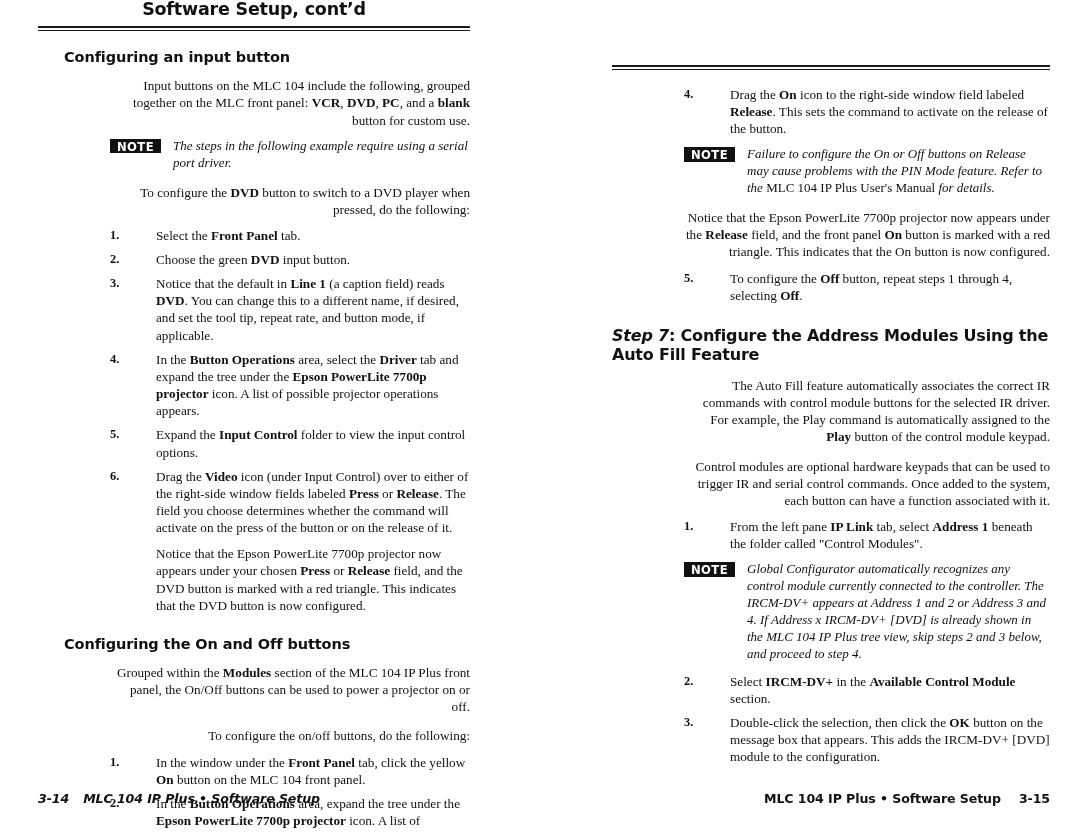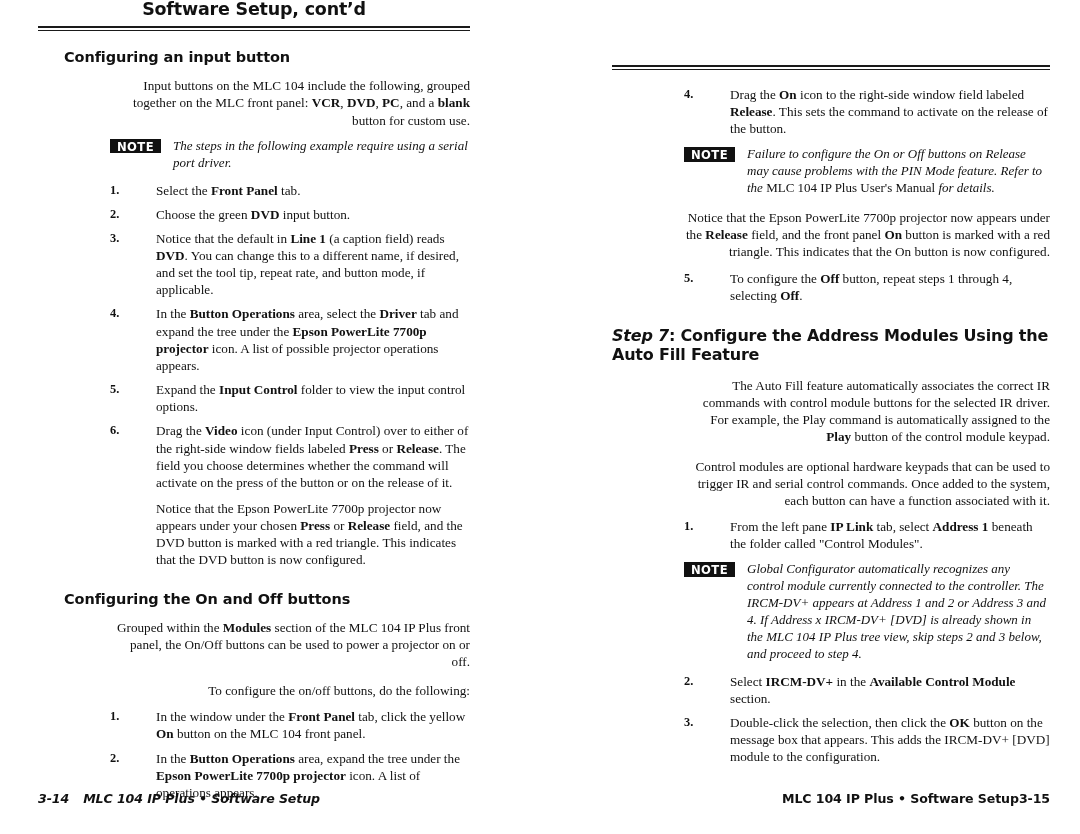--- a/index.html
+++ b/index.html
@@ -147,41 +147,42 @@
     font-weight: bold;
     font-size: 12.6px;
     letter-spacing: -0.1px;
     color: #111;
     white-space: nowrap;
   }
   .footer-left  { left: 38px; font-style: italic;  }
   .footer-right { right: 30px; }
   .footer .folio { display: inline-block; }
   .footer-left  .folio { margin-right: 14px; }
-  .footer-right .folio { }
+  .footer-right .folio { margin-left: 18px; }
 </style>
 </head>
 <body>
 
 <div class="spread">
 
   <div class="page page-left">
 
     <div class="running-head">Software Setup, cont’d</div>
     <div class="rule"></div>
 
     <h2 class="section-head">Configuring an input button</h2>
 
     <p class="body-p">Input buttons on the MLC 104 include the following, grouped together on the MLC front panel: <b>VCR</b>, <b>DVD</b>, <b>PC</b>, and a <b>blank</b> button for custom use.</p>
 
     <div class="note">
       <span class="note-tag">NOTE</span>
       <span class="note-body">The steps in the following example require using a serial port driver.</span>
     </div>
 
+    <p class="body-p">To configure the <b>DVD</b> button to switch to a DVD player when pressed, do the following:</p>
 
     <ol class="steps">
       <li>
         <span class="num">1.</span>
         <span>Select the <b>Front Panel</b> tab.</span>
       </li>
       <li>
         <span class="num">2.</span>
         <span>Choose the green <b>DVD</b> input button.</span>
       </li>

